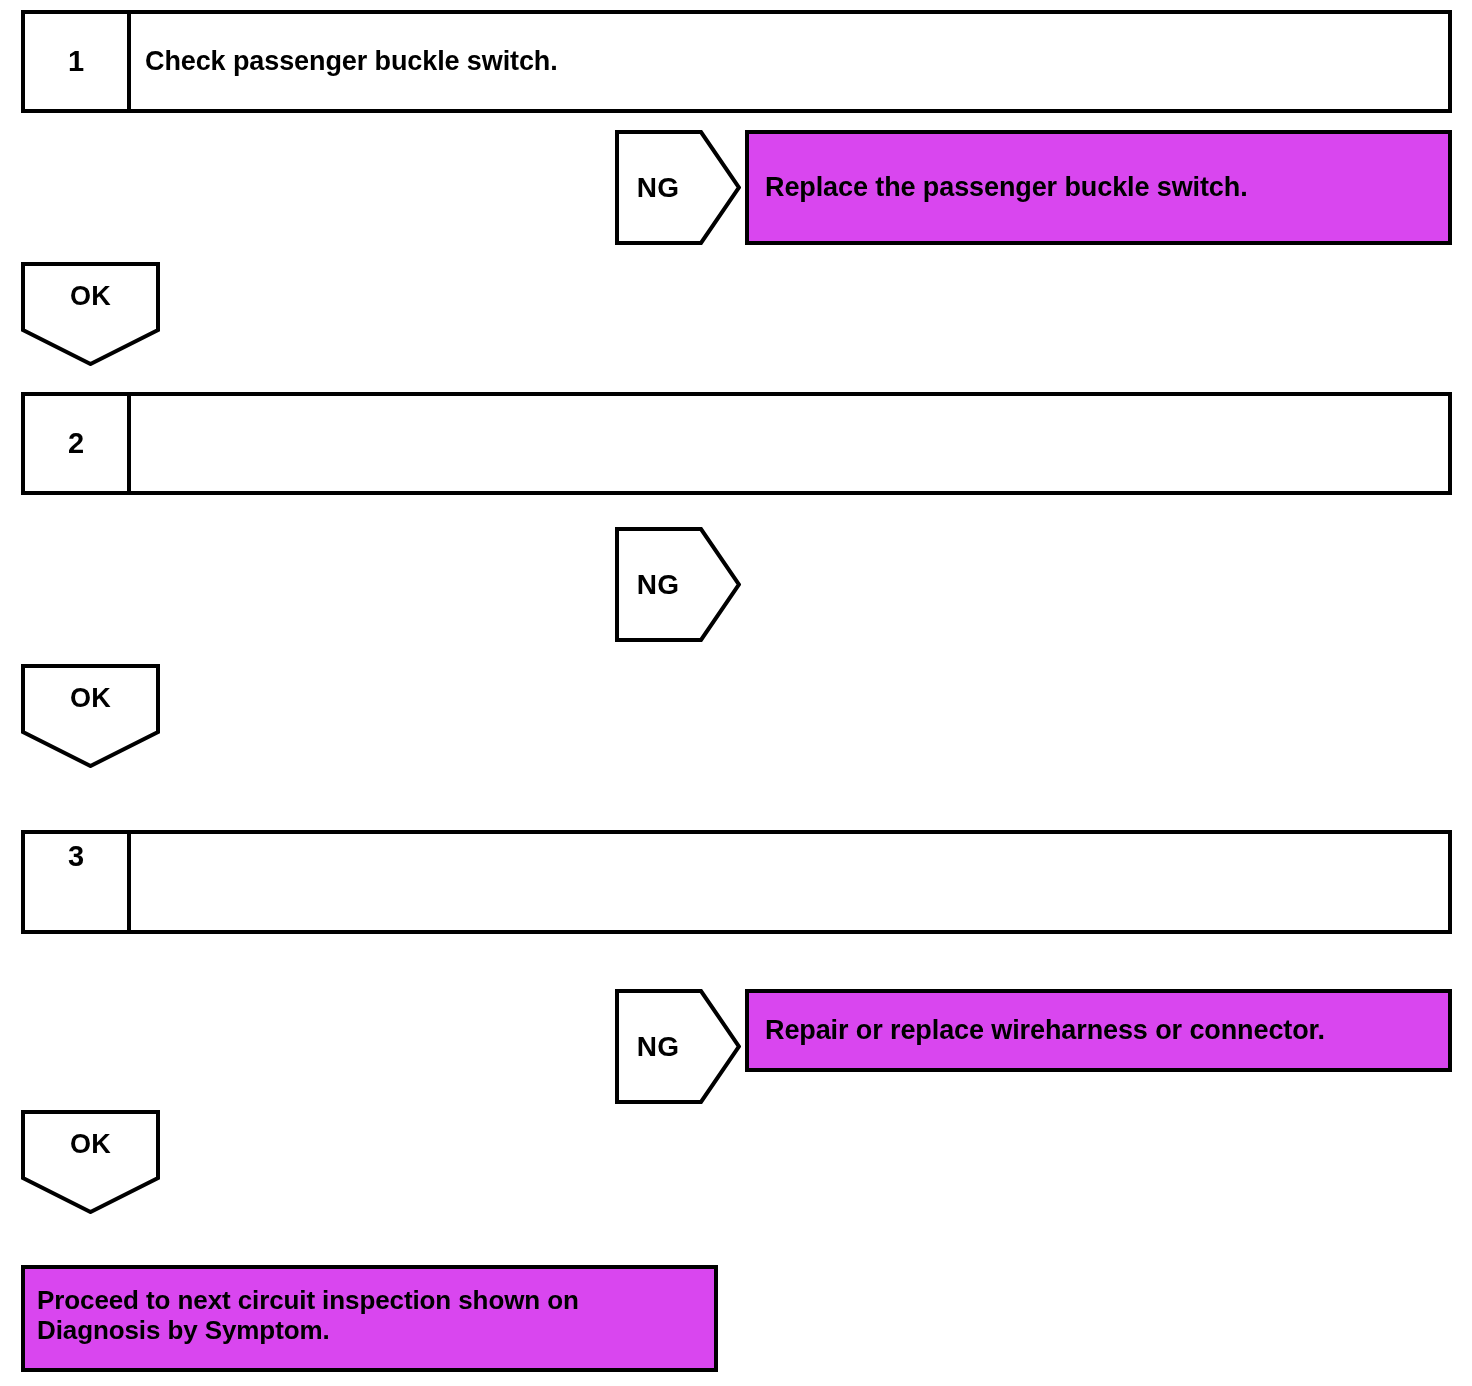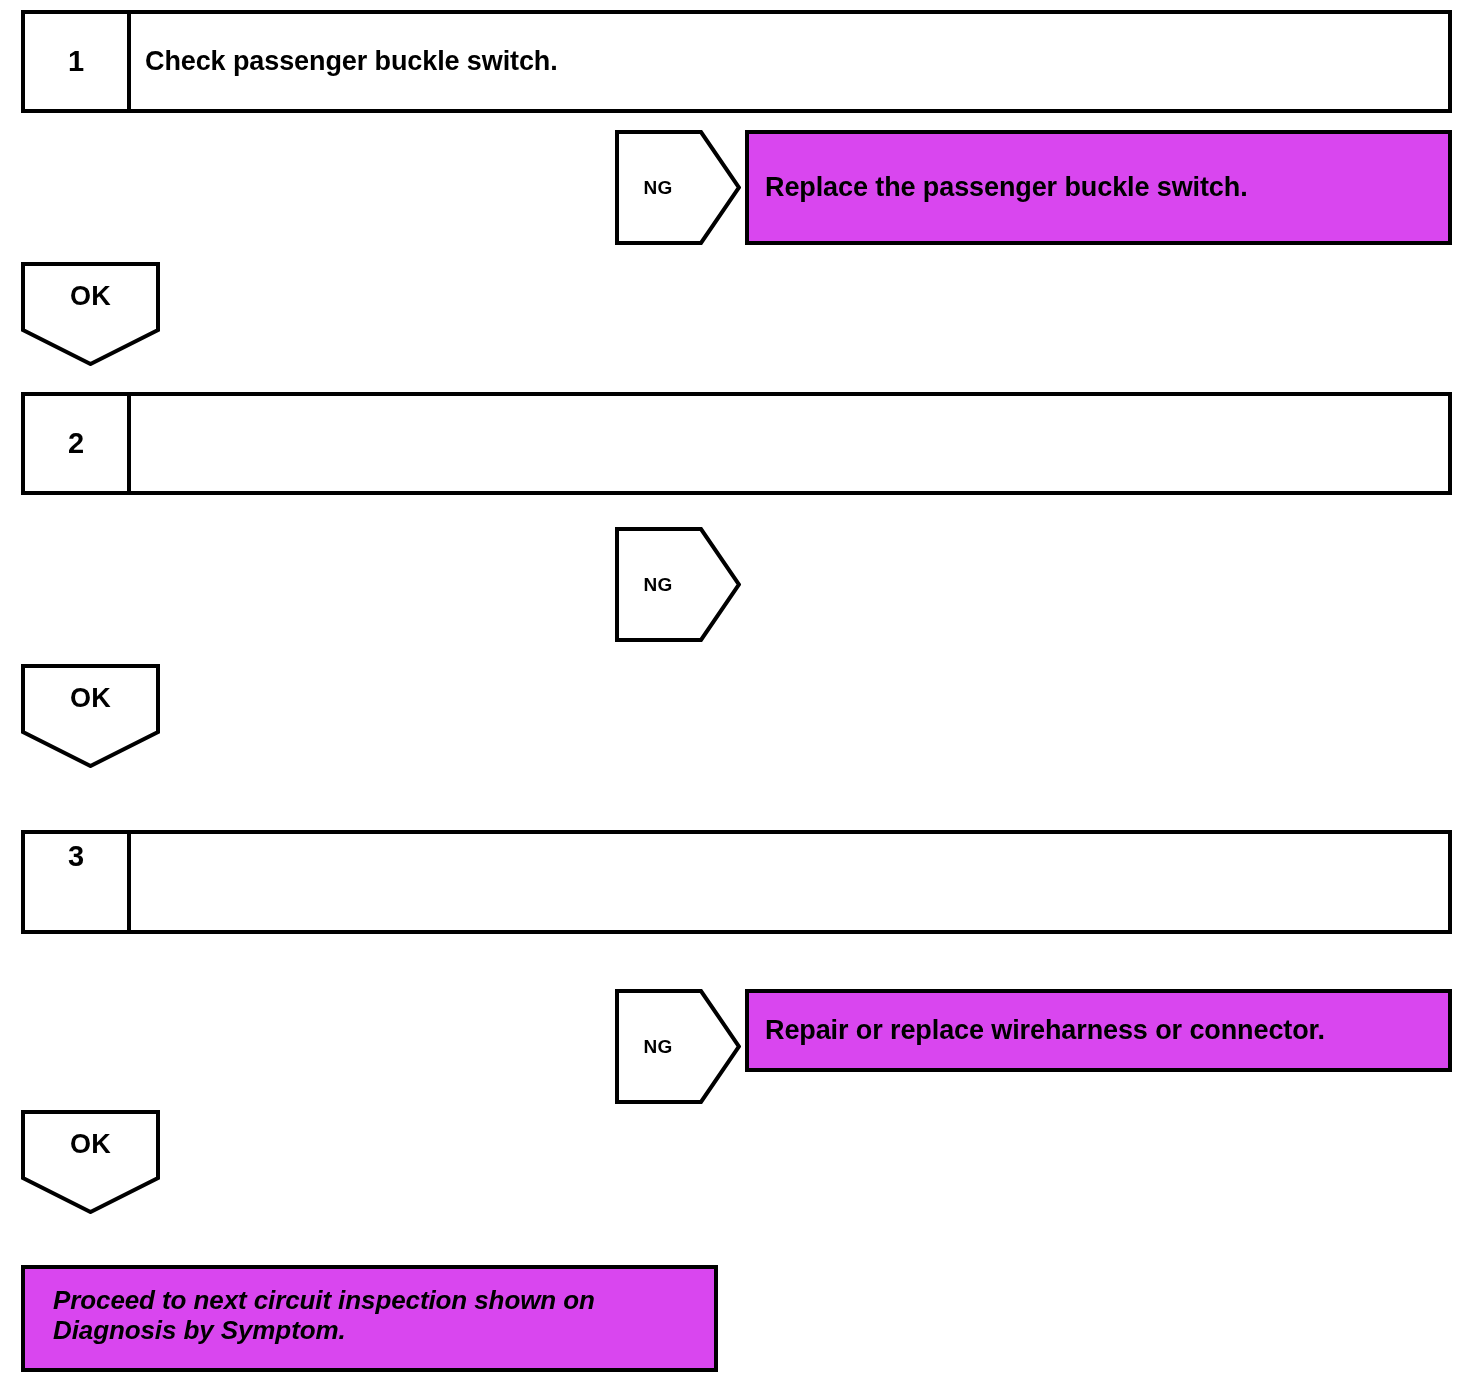--- a/index.html
+++ b/index.html
@@ -71,23 +71,22 @@
     letter-spacing: -0.1px;
     white-space: pre-line;
   }
   .result-box.two-line {
     align-items: flex-start;
     padding-top: 14px;
   }
   .result-box.final {
     align-items: flex-start;
     padding-top: 16px;
-    padding-left: 28px;
+    padding-left: 12px;
     font-size: 26px;
-    font-style: italic;
   }
 
   
   .ng-shape {
     position: absolute;
     width: 126px;
     height: 115px;
   }
   .ng-shape svg {
     position: absolute;
@@ -99,21 +98,21 @@
   }
   .ng-label {
     position: absolute;
     left: 0;
     top: 0;
     width: 86px;
     height: 100%;
     display: flex;
     align-items: center;
     justify-content: center;
-    font-size: 19px;
+    font-size: 28px;
     font-weight: bold;
     letter-spacing: 0.3px;
   }
 
   
   .ok-shape {
     position: absolute;
     width: 139px;
     height: 104px;
   }

